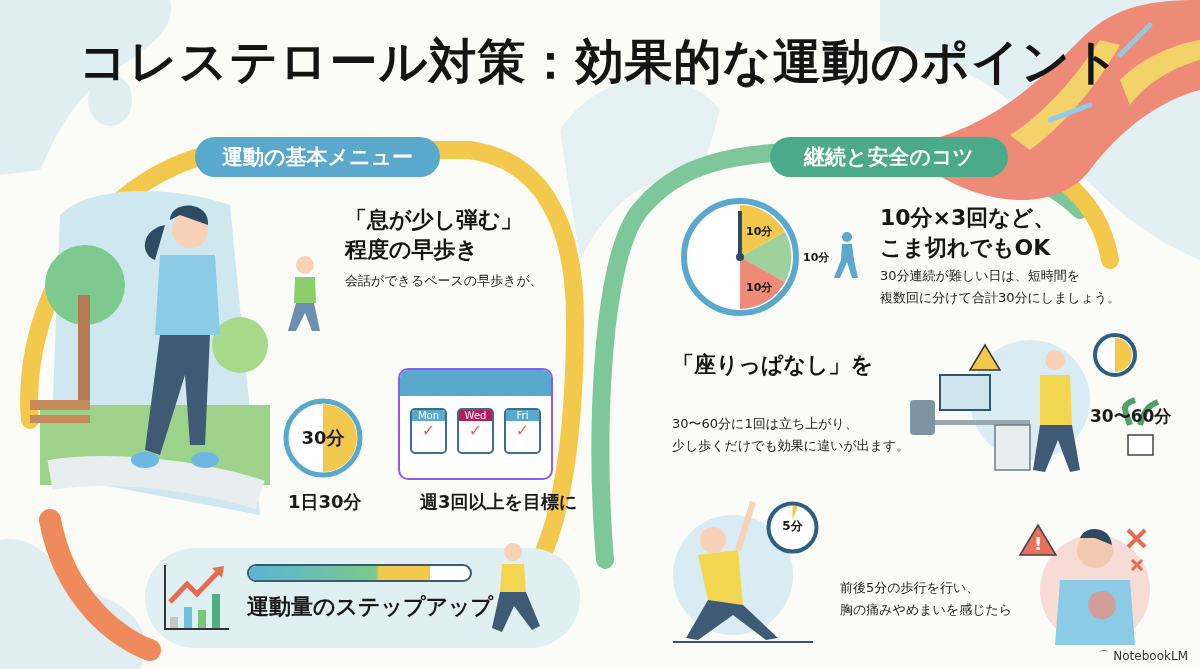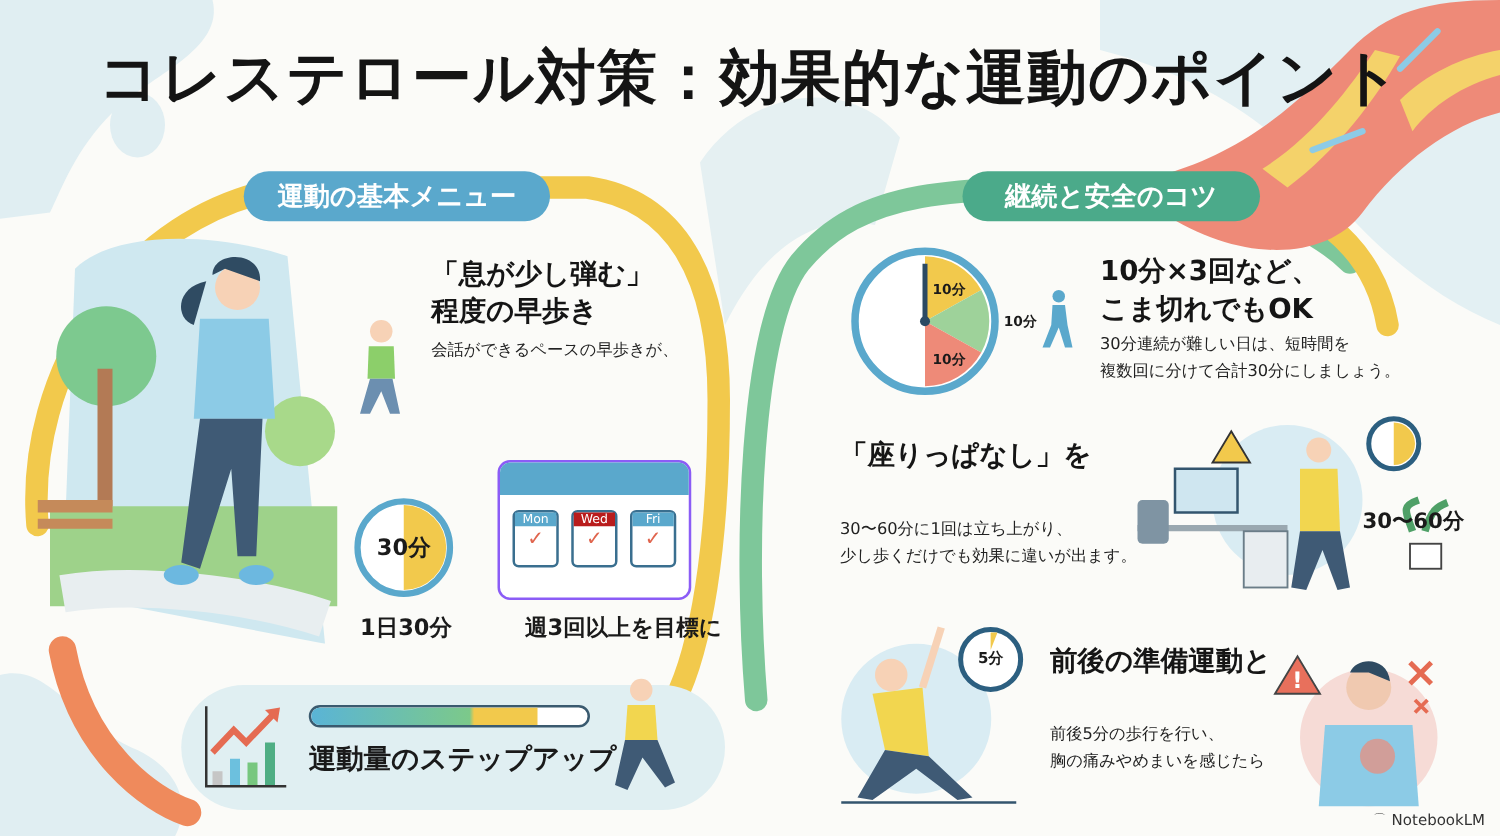--- a/index.html
+++ b/index.html
@@ -101,21 +101,21 @@
 <div class="abs lbl" style="left:288px;top:490px;">1日30分</div>
 
 <div class="abs" style="left:398px;top:368px;width:155px;height:112px;border:2px solid #8b5cf6;border-radius:10px;background:#fff;">
   <div style="height:26px;background:#5aa8cc;border-radius:8px 8px 0 0;"></div>
   <div style="display:flex;gap:10px;padding:12px 10px;">
     <div style="flex:1;height:46px;border:2px solid #3a6f8f;border-radius:5px;text-align:center;">
       <div style="background:#5aa8cc;color:#fff;font-size:10px;">Mon</div>
       <div style="color:#e0654e;font-size:16px;font-weight:bold;">✓</div>
     </div>
     <div style="flex:1;height:46px;border:2px solid #3a6f8f;border-radius:5px;text-align:center;">
-      <div style="background:#b91c1c;color:#fff;font-size:10px;">Wed</div>
+      <div style="background:#be185d;color:#fff;font-size:10px;">Wed</div>
       <div style="color:#e0654e;font-size:16px;font-weight:bold;">✓</div>
     </div>
     <div style="flex:1;height:46px;border:2px solid #3a6f8f;border-radius:5px;text-align:center;">
       <div style="background:#5aa8cc;color:#fff;font-size:10px;">Fri</div>
       <div style="color:#e0654e;font-size:16px;font-weight:bold;">✓</div>
     </div>
   </div>
 </div>
 <div class="abs lbl" style="left:420px;top:490px;">週3回以上を目標に</div>
 
@@ -198,21 +198,20 @@
   <path d="M40,110 L75,115 L110,148 L98,150 L65,125 L30,150 L18,148 Z" fill="#3f5a75"></path>
   <line x1="5" y1="152" x2="145" y2="152" stroke="#33556e" stroke-width="2"></line>
 </svg>
 <svg class="abs" style="left:765px;top:500px" width="55" height="55" viewBox="0 0 55 55">
   <circle cx="27.5" cy="27.5" r="24" fill="#fff" stroke="#2c5f80" stroke-width="4"></circle>
   <path d="M27.5,6 L33,6 L27.5,20 Z" fill="#f2c94c"></path>
 </svg>
 <div class="abs" style="left:765px;top:518px;width:55px;text-align:center;font-size:12px;font-weight:bold;">5分</div>
 
 <div class="abs h2" style="left:840px;top:515px;">
-  <div>前後の準備運動と</div>
 </div>
 <div class="abs p" style="left:840px;top:577px;">
   <div>前後5分の歩行を行い、</div>
   <div>胸の痛みやめまいを感じたら</div>
 </div>
 <svg class="abs" style="left:1010px;top:510px" width="150" height="140" viewBox="0 0 150 140">
   <circle cx="85" cy="80" r="55" fill="#f6dbd6"></circle>
   <path d="M10,45 L28,15 L46,45 Z" fill="#e8705c" stroke="#444" stroke-width="1.5"></path>
   <text x="28" y="40" font-size="18" font-weight="bold" fill="#fff" text-anchor="middle" font-family="DejaVu Sans, sans-serif">!</text>
   <circle cx="85" cy="40" r="18" fill="#f0c9b0"></circle>

